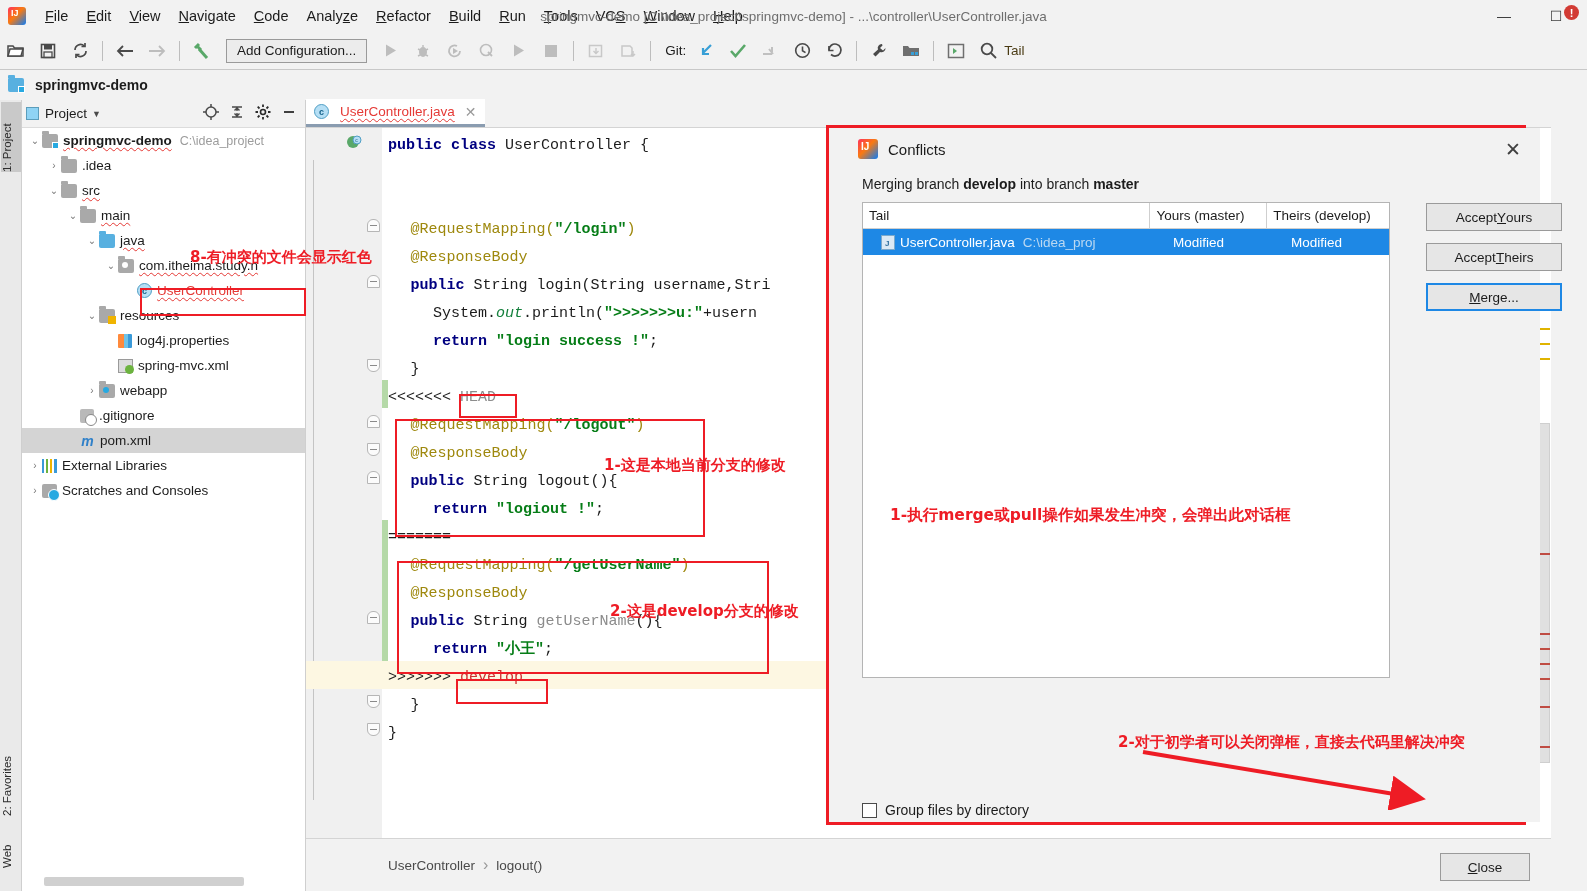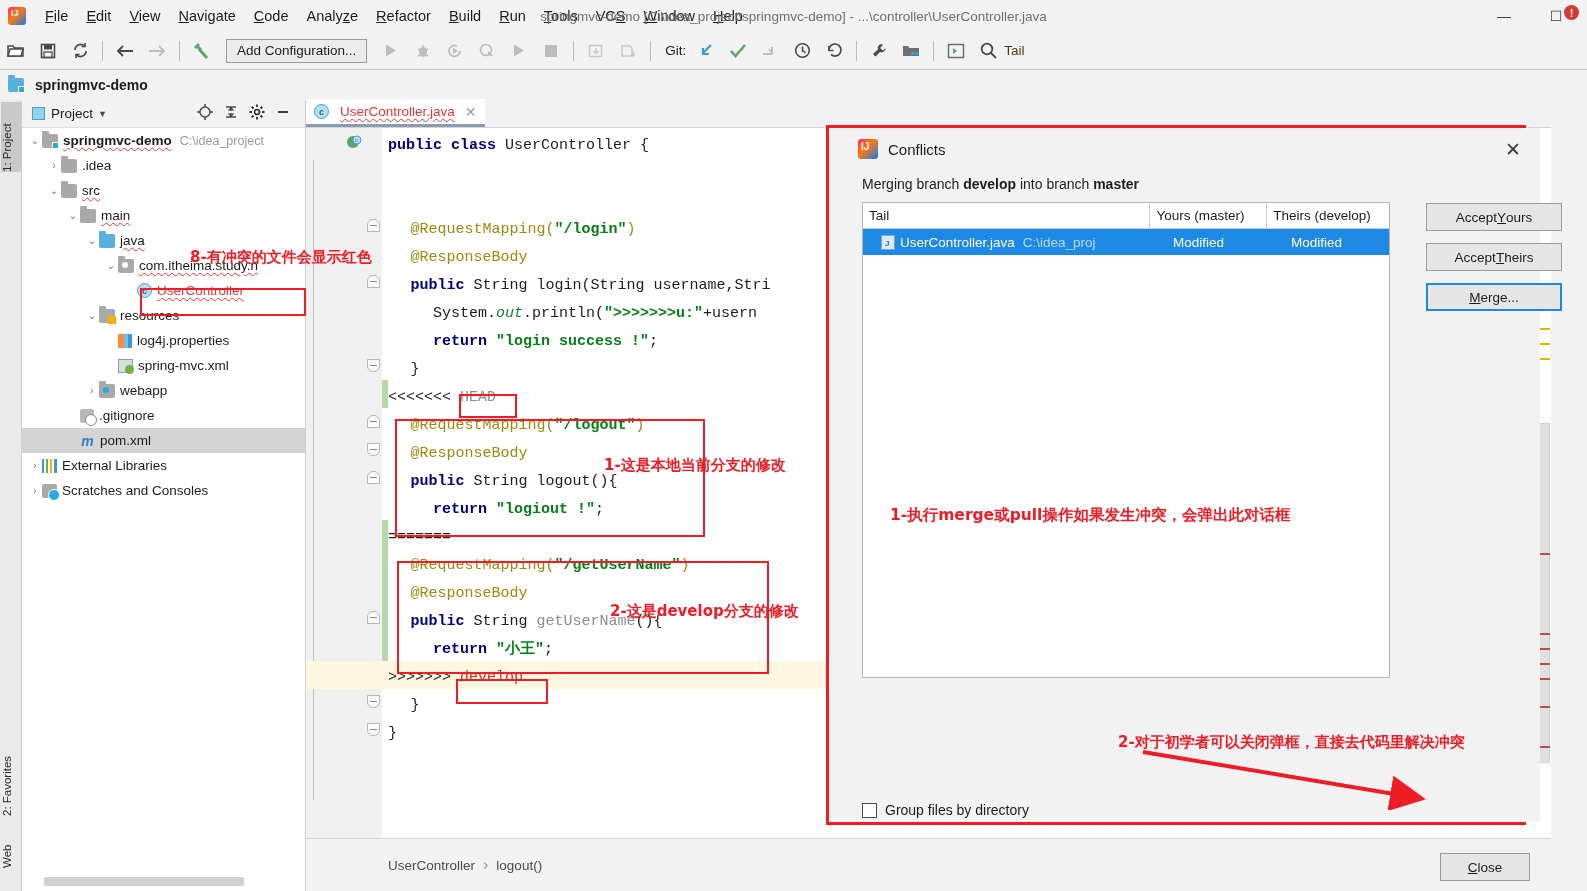--- a/index.html
+++ b/index.html
@@ -93,21 +93,21 @@
   .rt3 { top: 724px; height: 44px; }
   .rt4 { top: 778px; height: 70px; }
 
   
   .treepanel {
     position: absolute; left: 22px; top: 100px; width: 284px; height: 791px;
     background: #ffffff; border-right: 1px solid #cfcfcf;
   }
   .tree-header {
     height: 28px; background: #f2f2f2; display: flex; align-items: center;
-    border-bottom: 1px solid #dcdcdc; padding: 0 10px;
+    border-bottom: 1px solid #dcdcdc; padding: 0 4px;
   }
   .tree-header .ttl { font-size: 13.5px; color: #1c1c1c; margin-left: 6px; }
   .tree-sq { width: 13px; height: 13px; background: #8fd3f4; border: 1px solid #5b9dbb; }
   .tree-hdr-icons { margin-left: auto; display: flex; align-items: center; gap: 10px; padding-right: 4px; }
   .tree-body { position: relative; height: 763px; overflow: hidden; font-size: 13.5px; }
   .trow {
     position: relative; height: 25px; display: flex; align-items: center;
     white-space: nowrap; color: #1c1c1c;
   }
   .trow.sel { background: #d4d4d4; }

